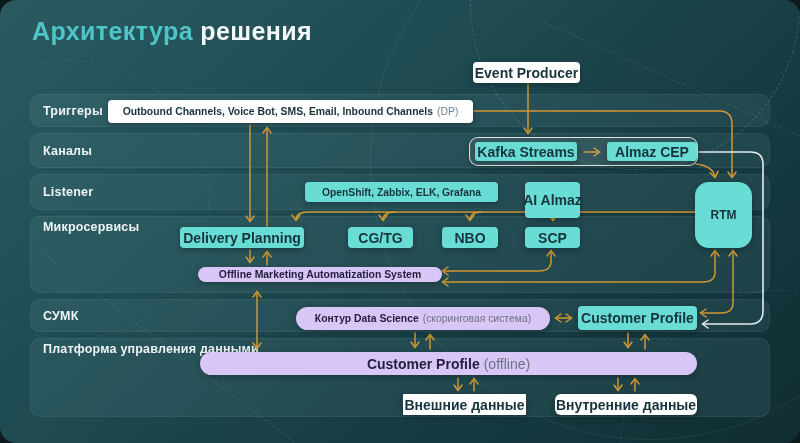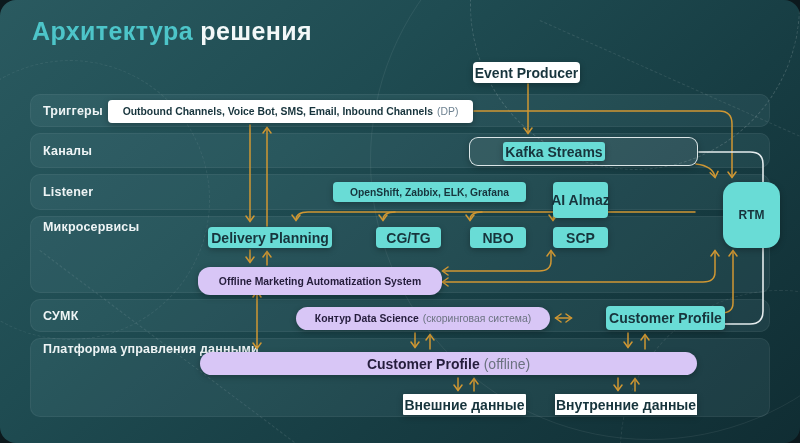--- a/index.html
+++ b/index.html
@@ -32,21 +32,21 @@
   .row-label.center{top:50%;transform:translateY(-50%);}
   .row-label.topalign{top:3px;}
 
   svg.wires{position:absolute;left:0;top:0;z-index:5;pointer-events:none;}
 
   .node{position:absolute;z-index:10;display:flex;align-items:center;justify-content:center;
     font-size:14px;font-weight:700;color:#17343c;white-space:nowrap;
     box-shadow:0 2px 6px rgba(0,0,0,.28);}
   .node .suffix{font-weight:400;color:#6e8291;margin-left:4px;}
   .white{background:#ffffff;border-radius:4px;}
-  .teal{background:#69dcd6;border-radius:4px;margin-left:28px;}
+  .teal{background:#69dcd6;border-radius:4px;}
   .pill{background:#d8c6f6;border-radius:12px;color:#251d3c;}
   .pill .suffix{color:#6b7280;}
   .rtm{font-size:12px;border-radius:14px;}
   .group{position:absolute;z-index:8;border:1.5px solid rgba(238,246,247,.9);
     background:rgba(255,255,255,.07);border-radius:9px;box-shadow:0 2px 6px rgba(0,0,0,.25);}
 </style>
 </head>
 <body>
 
 <div class="stage">
@@ -123,38 +123,39 @@
 
   <div class="node white" style="left:473px;top:62px;width:107px;height:21px">Event Producer</div>
 
   <div class="node white" style="left:108px;top:100px;width:365px;height:23px;font-size:10.4px">
     <span>Outbound Channels, Voice Bot, SMS, Email, Inbound Channels</span>
     <span class="suffix">(DP)</span>
   </div>
 
   <div class="group" style="left:469px;top:137px;width:229px;height:29px"></div>
   <div class="node teal" style="left:475px;top:142px;width:102px;height:19px;border-radius:3px">Kafka Streams</div>
+  <div class="node teal" style="left:607px;top:142px;width:90px;height:19px;border-radius:3px">Almaz CEP</div>
 
   <div class="node teal" style="left:305px;top:182px;width:193px;height:20px;font-size:10.3px">OpenShift, Zabbix, ELK, Grafana</div>
   <div class="node teal" style="left:525px;top:182px;width:55px;height:36px">AI Almaz</div>
   <div class="node teal" style="left:180px;top:227px;width:124px;height:21px">Delivery Planning</div>
   <div class="node teal" style="left:348px;top:227px;width:65px;height:21px">CG/TG</div>
   <div class="node teal" style="left:442px;top:227px;width:56px;height:21px">NBO</div>
   <div class="node teal" style="left:525px;top:227px;width:55px;height:21px">SCP</div>
   <div class="node teal rtm" style="left:695px;top:182px;width:57px;height:66px">RTM</div>
 
-  <div class="node pill" style="left:198px;top:267px;width:244px;height:28px;font-size:10.4px">Offline Marketing Automatization System</div>
+  <div class="node pill" style="left:198px;top:267px;width:244px;height:15px;font-size:10.4px">Offline Marketing Automatization System</div>
 
   <div class="node pill" style="left:296px;top:307px;width:254px;height:23px;font-size:10.4px">
     <span>Контур Data Science</span>
     <span class="suffix">(скоринговая система)</span>
   </div>
   <div class="node teal" style="left:578px;top:306px;width:119px;height:24px">Customer Profile</div>
 
   <div class="node pill" style="left:200px;top:352px;width:497px;height:23px">
     <span>Customer Profile</span>
     <span class="suffix">(offline)</span>
   </div>
 
   <div class="node white" style="left:403px;top:394px;width:123px;height:21px;border-radius:1px">Внешние данные</div>
-  <div class="node white" style="left:555px;top:394px;width:142px;height:21px;border-radius:0">Внутренние данные</div>
+  <div class="node white" style="left:555px;top:394px;width:142px;height:21px;border-radius:6px">Внутренние данные</div>
 
 </div>
 
 </body></html>

